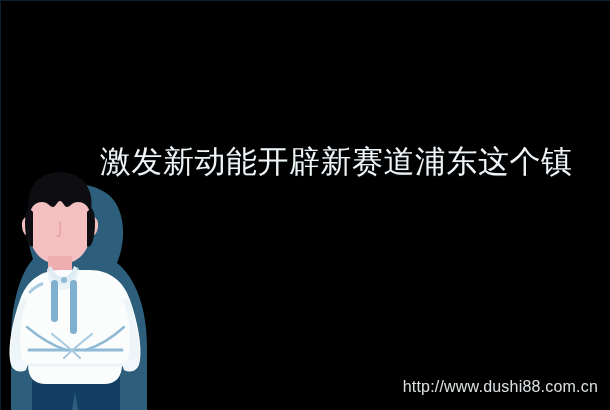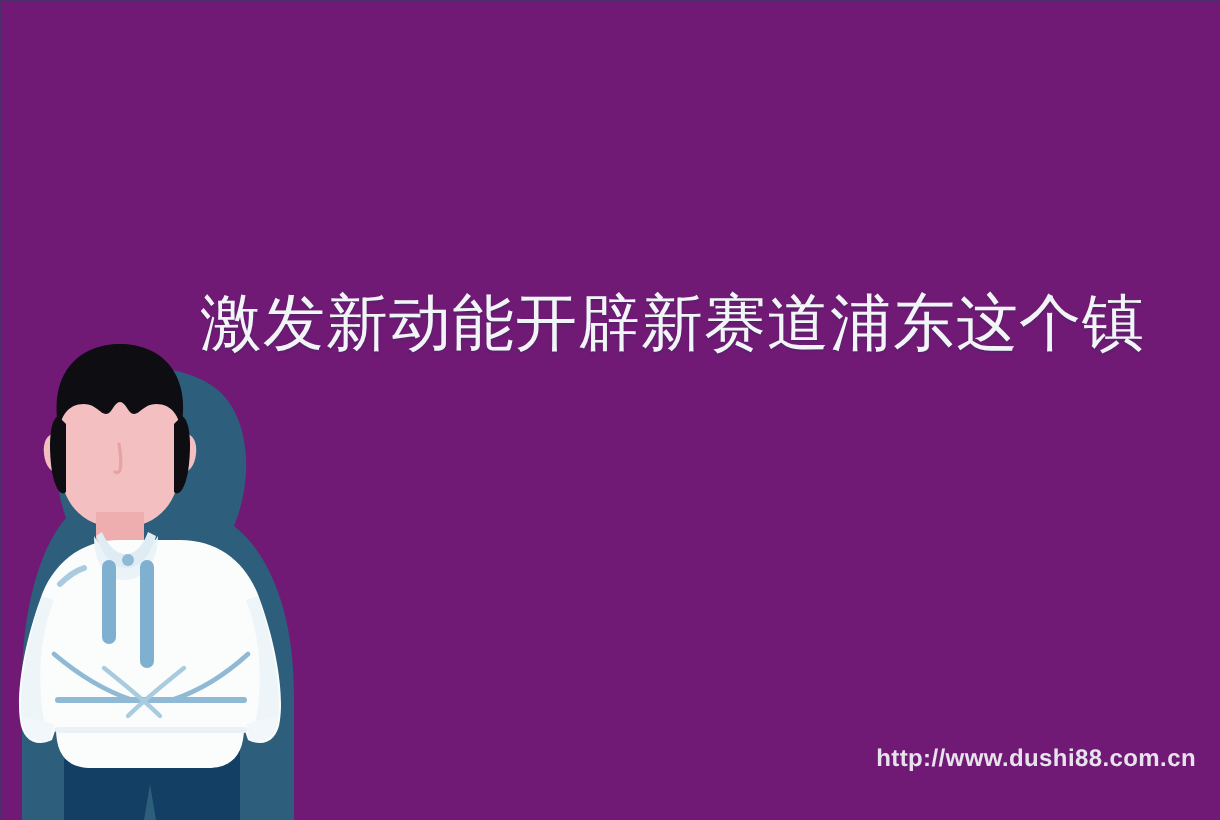--- a/index.html
+++ b/index.html
@@ -6,21 +6,21 @@
   html, body {
     margin: 0;
     padding: 0;
     background: #ffffff;
   }
   #canvas {
     position: relative;
     width: 610px;
     height: 410px;
     overflow: hidden;
-    background: #701a75;
+    background: #000000;
     font-family: "Liberation Sans", "DejaVu Sans", sans-serif;
   }
   
   #edge-frame {
     position: absolute;
     inset: 0;
     box-shadow: inset 1px 1px 0 0 rgba(30, 70, 95, 0.45);
     pointer-events: none;
     z-index: 40;
   }
@@ -37,27 +37,26 @@
     letter-spacing: 0.5px;
     font-weight: 400;
     z-index: 30;
     text-shadow: 0 1px 1px rgba(20, 55, 75, 0.25);
   }
 
   
   #watermark {
     position: absolute;
     right: 12px;
-    bottom: 24px;
+    bottom: 14px;
     color: rgba(240, 244, 246, 0.92);
-    font-size: 12px;
+    font-size: 16px;
     letter-spacing: 0.2px;
     z-index: 30;
     white-space: nowrap;
-    font-weight: bold;
   }
 
   
   #illustration {
     position: absolute;
     left: 0;
     top: 160px;
     width: 160px;
     height: 250px;
     z-index: 20;

